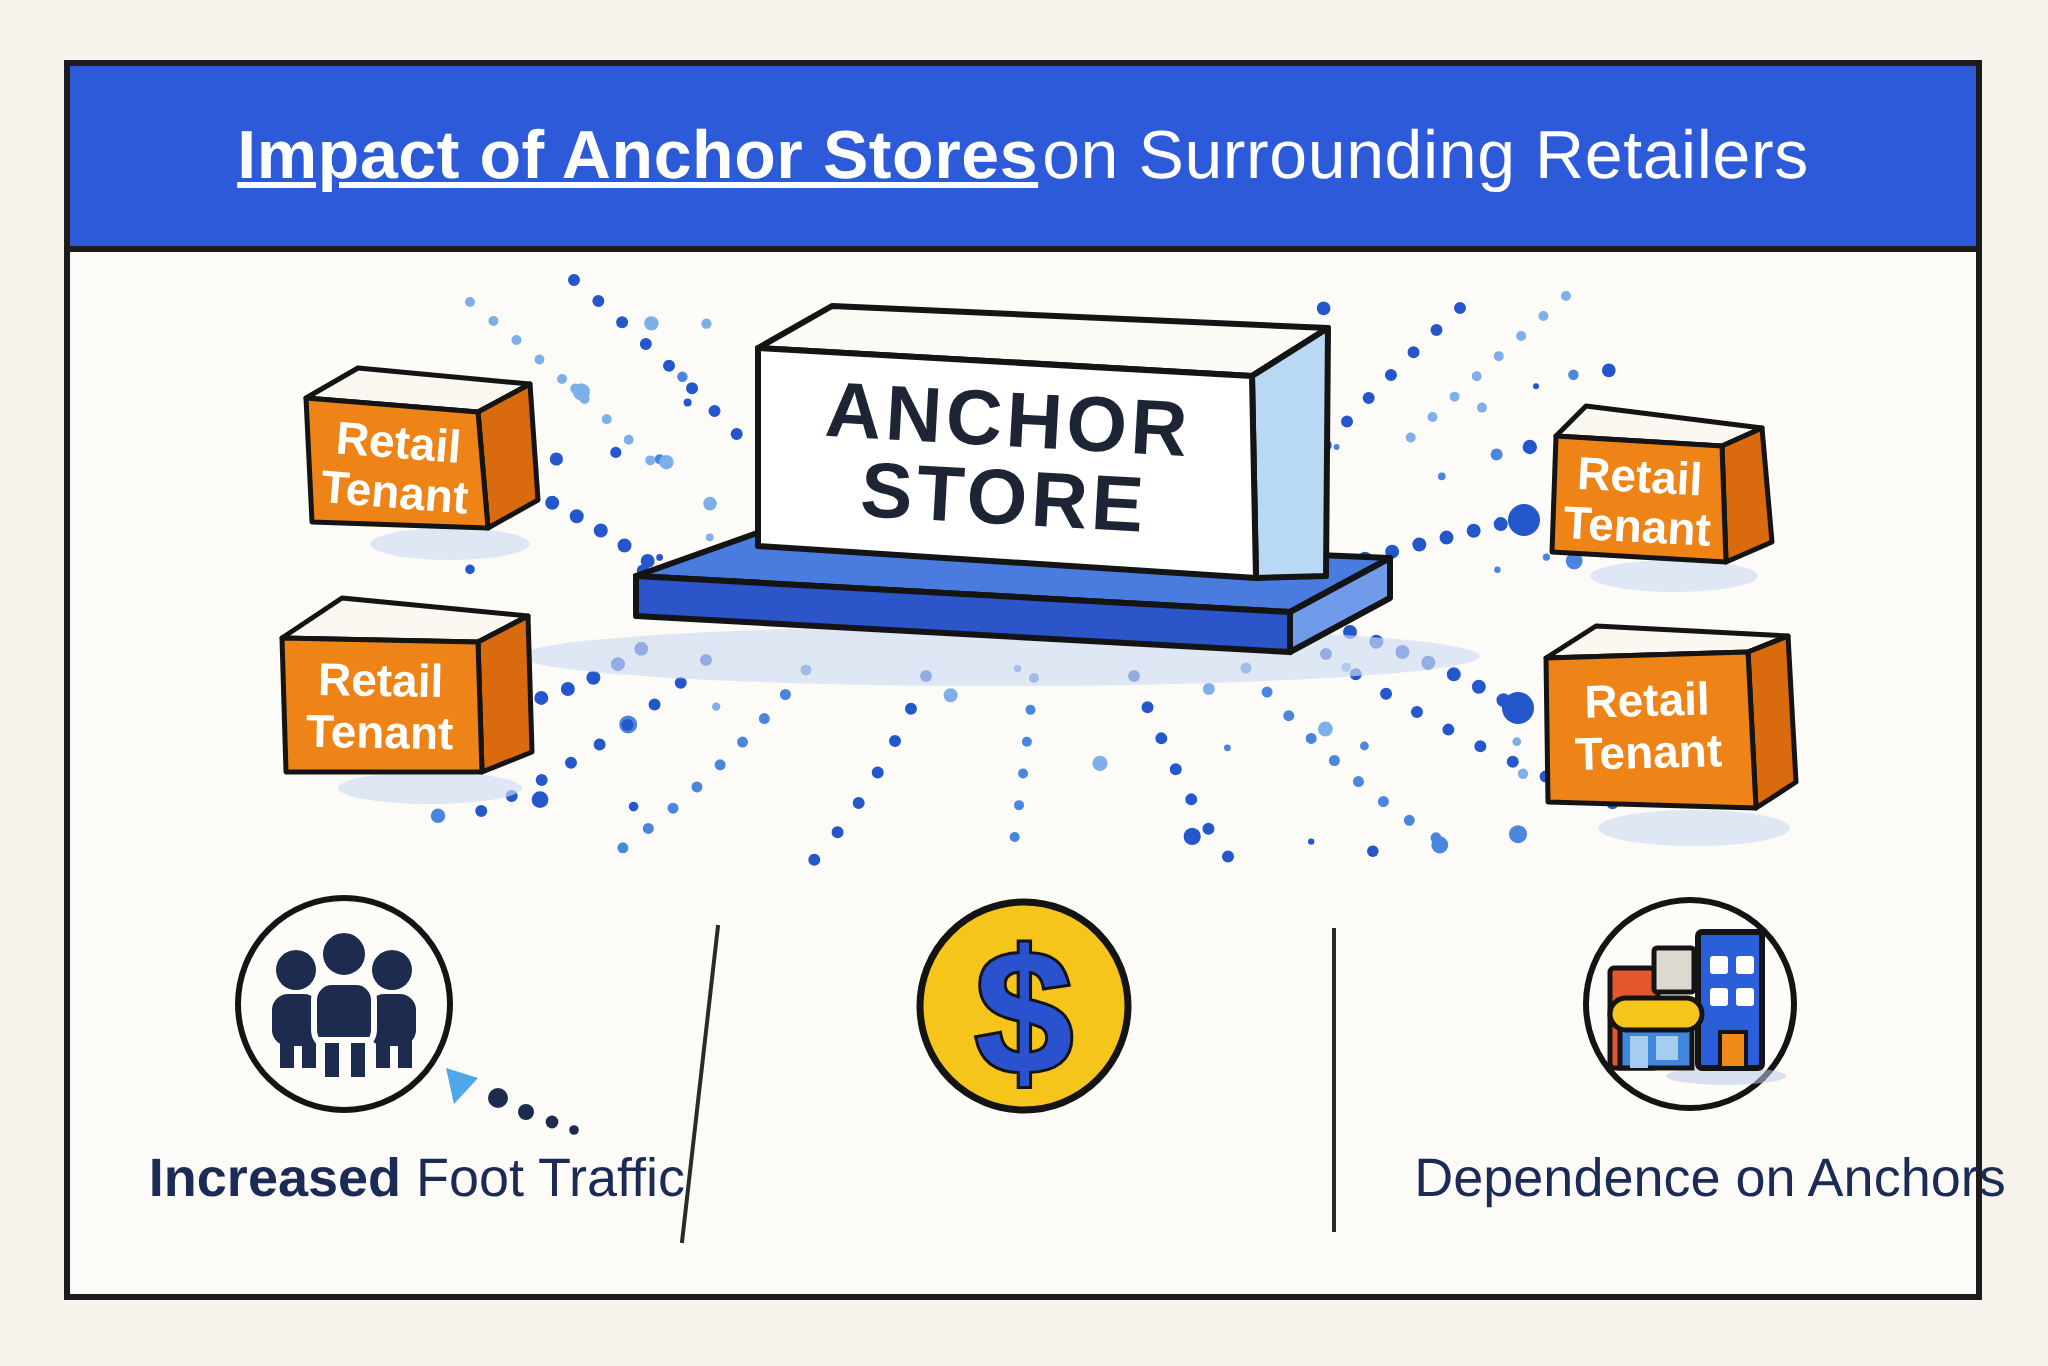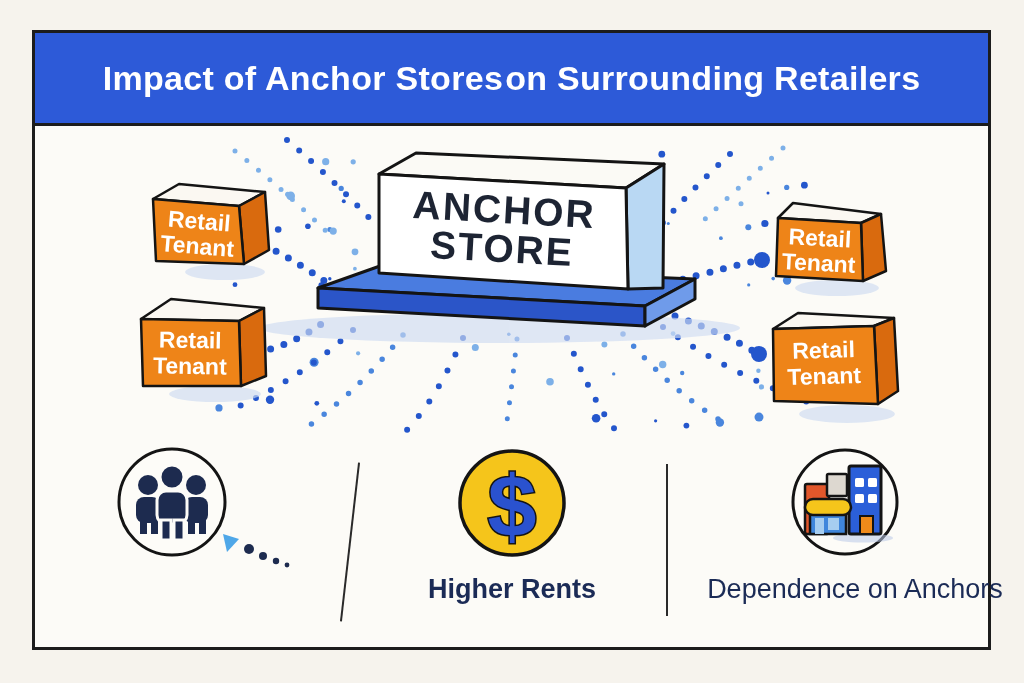--- a/index.html
+++ b/index.html
@@ -10,22 +10,22 @@
   }
   .frame{
     position:absolute;left:32px;top:30px;width:953px;height:614px;
     background:#fcfbf7;border:3px solid #1c1c1c;box-sizing:content-box;
   }
   .header{
     height:90px;background:#2d5ad8;border-bottom:3px solid #1c1c1c;
     display:flex;align-items:center;justify-content:center;
   }
   .title{font-size:34px;color:#ffffff;letter-spacing:.3px;white-space:nowrap;}
-  .t-bold{font-weight:800;}
-  .t-rest{font-weight:700;margin-left:2px;}
+  .t-bold{font-weight:800;text-decoration:underline;}
+  .t-rest{font-weight:400;margin-left:2px;}
   .diagram{display:block;width:953px;height:316px;}
   .benefits{position:relative;height:205px;}
   .col{position:absolute;top:2px;display:flex;flex-direction:column;align-items:center;}
   .col1{left:0;width:323px;}
   .col2{left:323px;width:308px;}
   .col3{left:631px;width:378px;}
   .col1 svg{transform:translateX(18px);}
   .col3 svg{transform:translateX(-10px);}
   .label{margin-top:4px;font-size:27px;color:#1b2b56;white-space:nowrap;}
   .col1 .label{transform:translateX(12px);}
@@ -225,32 +225,32 @@
           <rect x="64" y="76" width="10" height="20"></rect>
         </g>
         <g>
           <polygon points="113,90 129,95 117,108" fill="#4fa7e8"></polygon>
           <circle cx="139" cy="105" r="5" fill="#1d2b4f"></circle>
           <circle cx="153" cy="112" r="4" fill="#1d2b4f"></circle>
           <circle cx="166" cy="117" r="3.2" fill="#1d2b4f"></circle>
           <circle cx="177" cy="121" r="2.4" fill="#1d2b4f"></circle>
         </g>
       </svg>
+      <div class="label">
+        <span class="lb">Increased</span><span class="lr"> Foot Traffic</span>
+      </div>
     </div>
 
     <div class="divider d1"></div>
 
     <div class="col col2">
       <svg width="120" height="126" viewBox="0 0 120 126" xmlns="http://www.w3.org/2000/svg">
         <circle cx="60" cy="59" r="52" fill="#f5c51b" stroke="#141414" stroke-width="3.5"></circle>
         <text x="60" y="62" text-anchor="middle" dominant-baseline="central" font-size="88" font-weight="700" fill="#2a52cf" stroke="#141414" stroke-width="3" paint-order="stroke">$</text>
       </svg>
-      <div class="label">
-        <span class="lb">Higher Rents</span><span class="lr"></span>
-      </div>
     </div>
 
     <div class="divider d2"></div>
 
     <div class="col col3">
       <svg width="120" height="126" viewBox="0 0 120 126" xmlns="http://www.w3.org/2000/svg">
         <circle cx="60" cy="58" r="52" fill="#fdfcf8" stroke="#141414" stroke-width="3"></circle>
         <ellipse cx="78" cy="94" rx="30" ry="4.5" fill="#b9c9e8" opacity="0.55"></ellipse>
         <rect x="20" y="40" width="24" height="50" rx="2" fill="#e2572b" stroke="#141414" stroke-width="2.5"></rect>
         <rect x="42" y="30" width="20" height="22" rx="1.5" fill="#ddd8d0" stroke="#141414" stroke-width="2.5"></rect>

